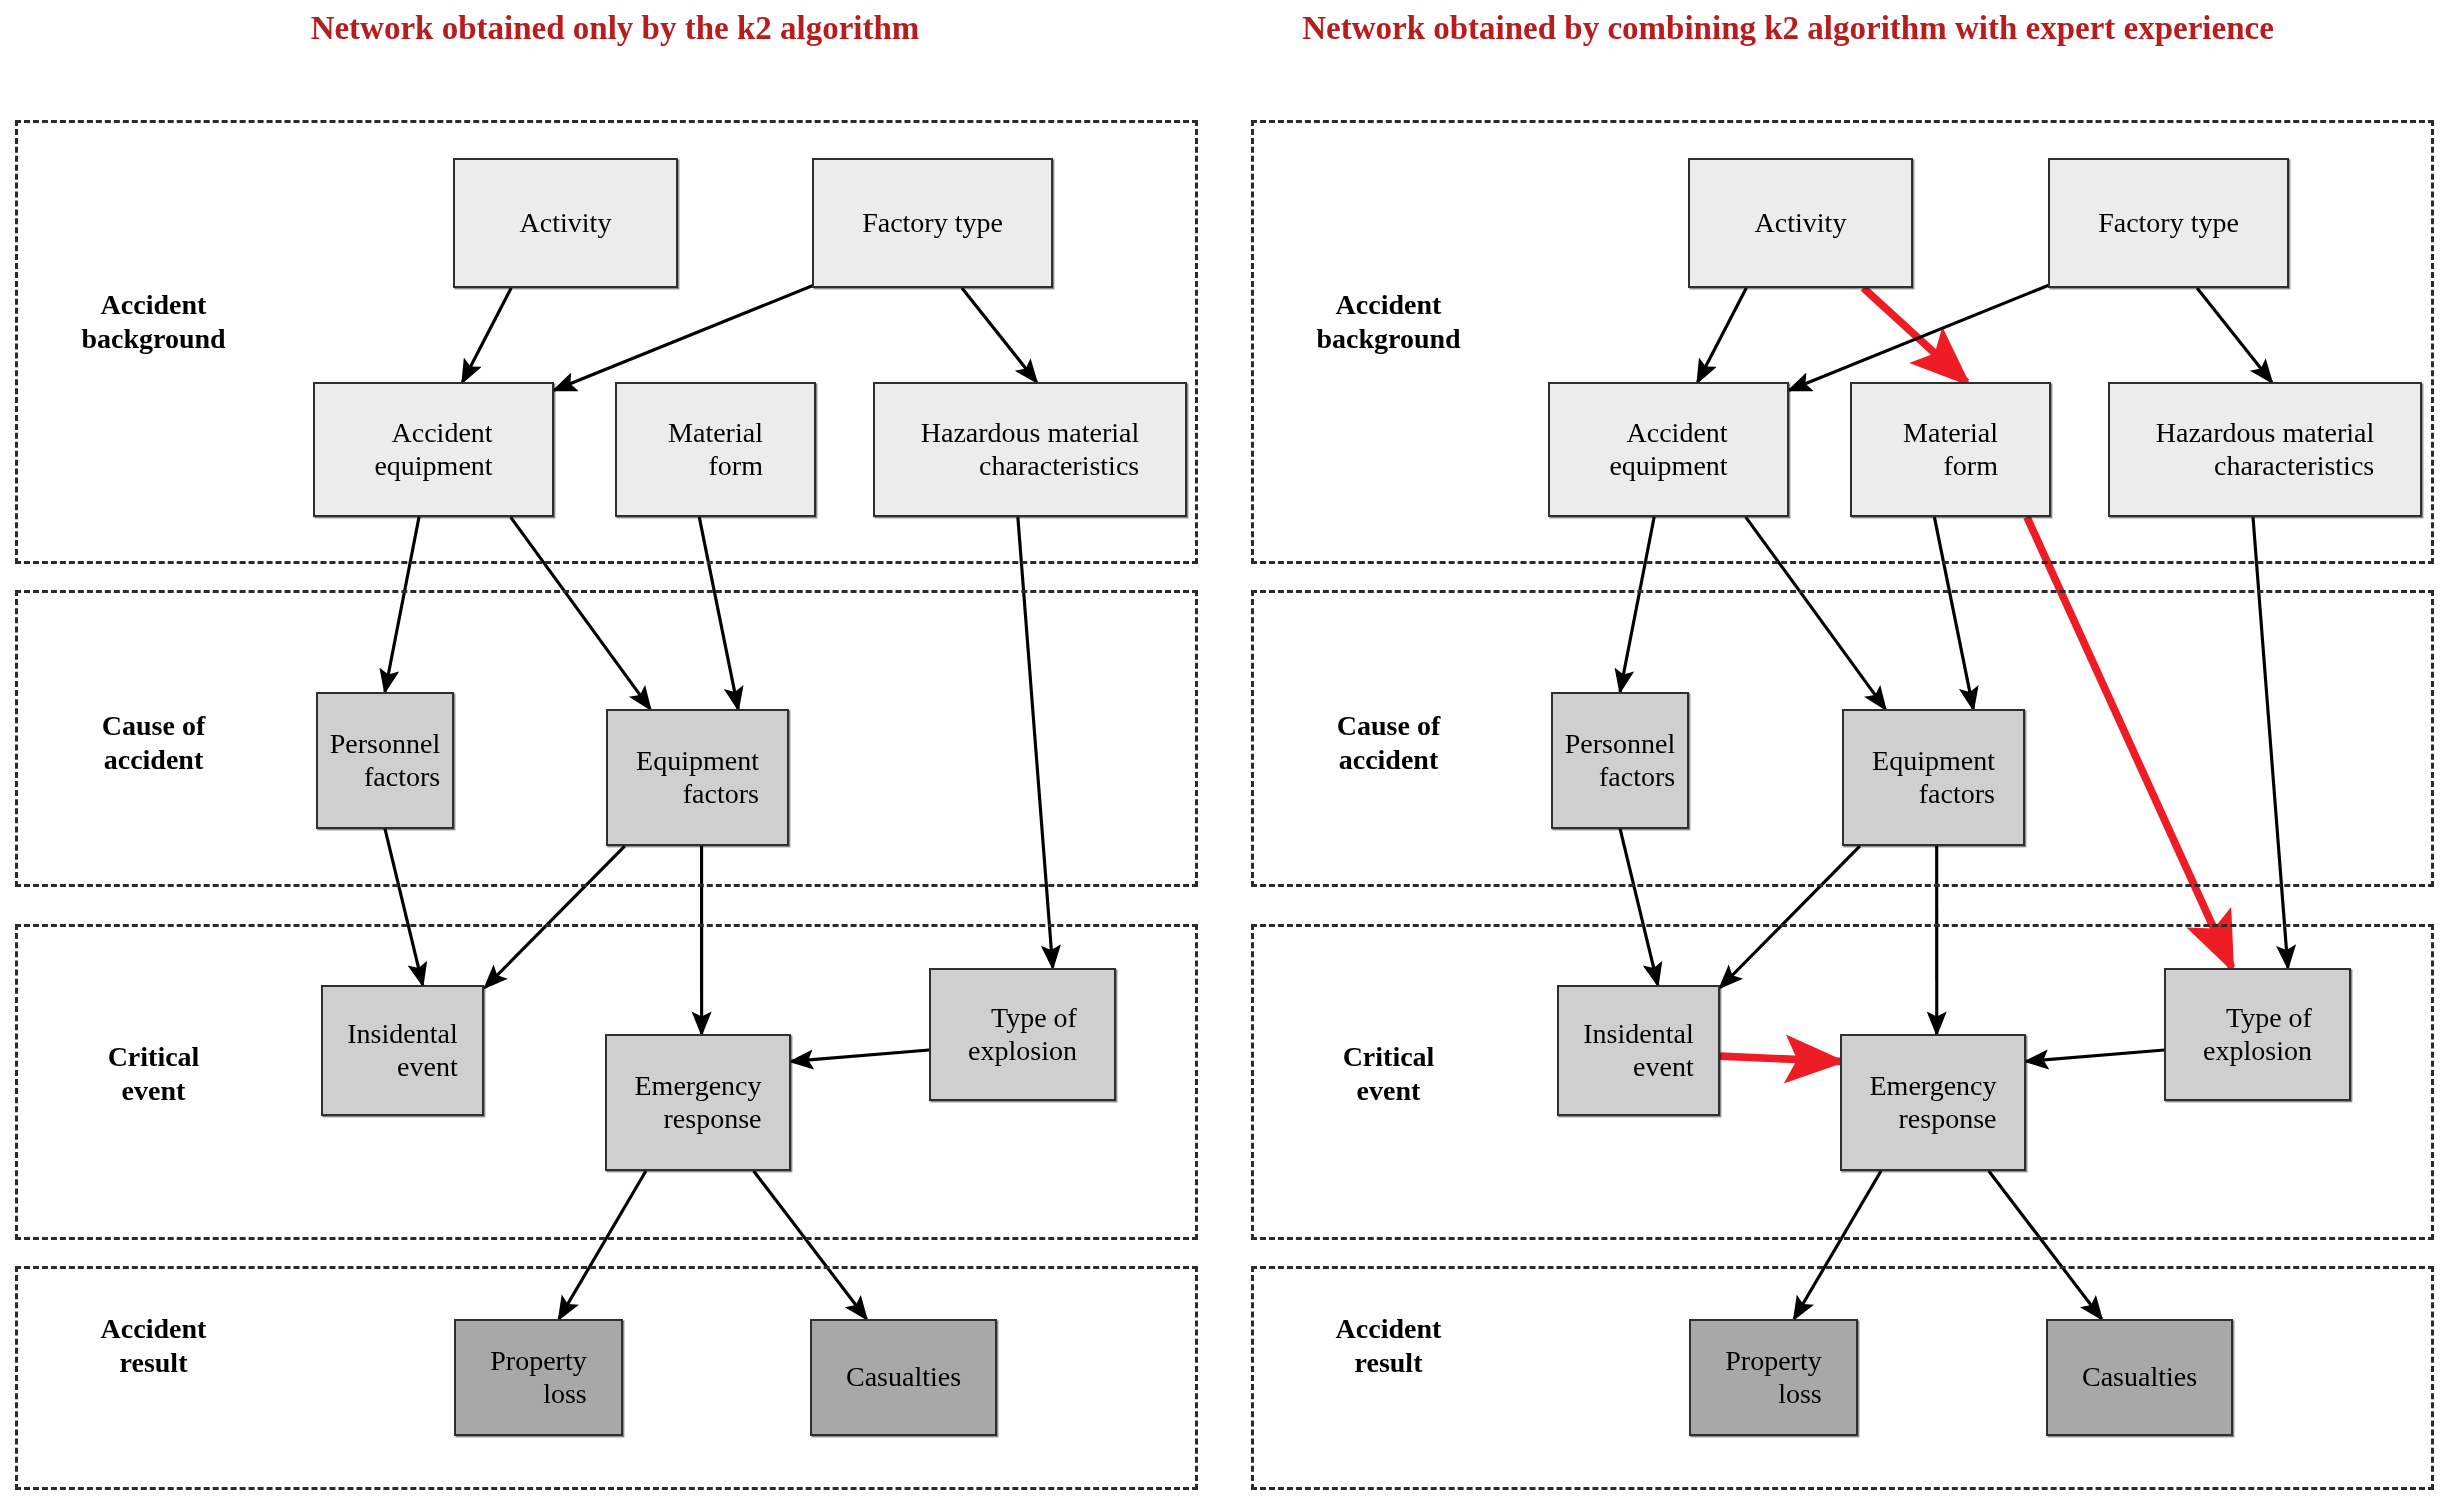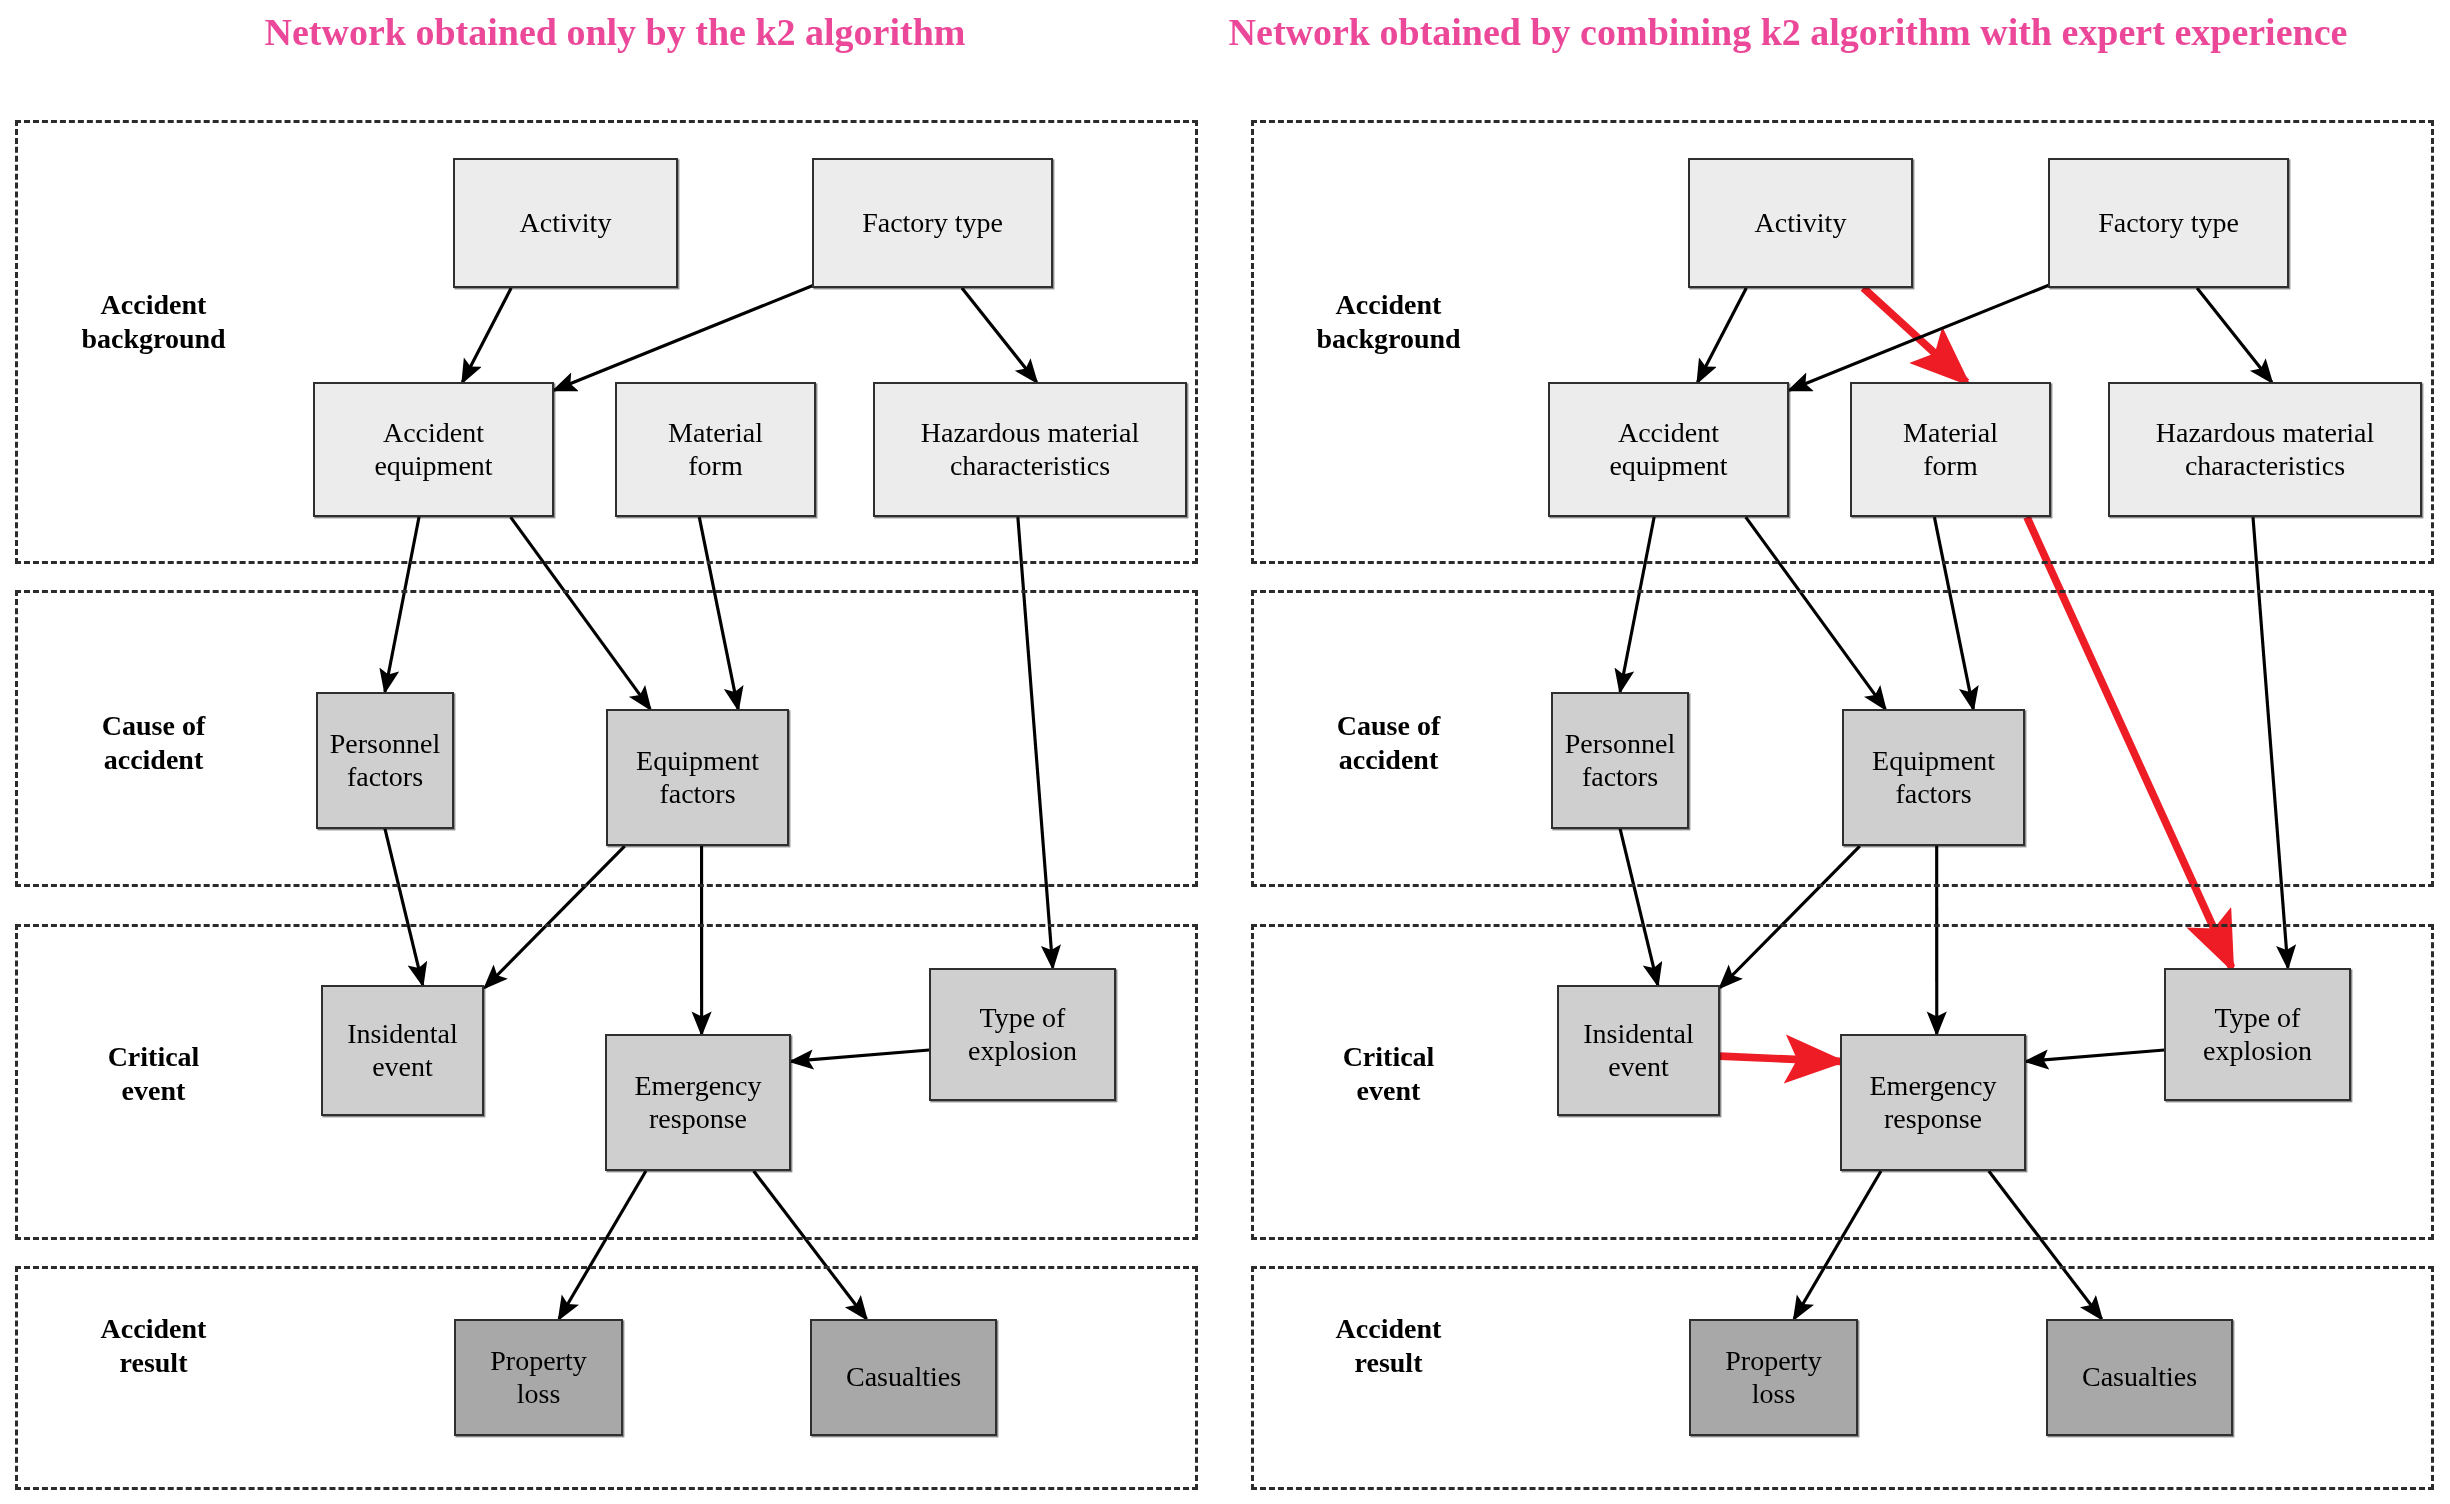--- a/index.html
+++ b/index.html
@@ -2,21 +2,21 @@
 <html style="font-size:11.2px"><head>
 <meta charset="utf-8">
 <style>
   html,body{margin:0;padding:0;background:#ffffff;}
   body{width:2450px;height:1505px;font-family:"Liberation Serif",serif;}
   #root{position:relative;width:2450px;height:1505px;overflow:hidden;}
 
   .panel-title{
     position:absolute;top:9.8px;
     font-family:"Liberation Serif",serif;
-    font-weight:bold;font-size:38px;color:#ec4899;
+    font-weight:bold;font-size:33px;color:#b91c1c;
     text-align:center;white-space:nowrap;
   }
   #title-left{left:0;width:1230px;}
   #title-right{left:1178px;width:1220px;}
 
   .layer-box{
     position:absolute;
     border:3.5px dashed #2b2b2b;
     box-sizing:border-box;
     background:transparent;
@@ -26,21 +26,21 @@
     font-family:"Liberation Serif",serif;
     font-weight:bold;font-size:28px;line-height:1.22;
     color:#000;text-align:center;white-space:pre-line;
   }
 
   .node{
     position:absolute;
     box-sizing:border-box;
     border:2.8px solid #2f2f2f;
     display:flex;align-items:center;justify-content:center;
-    text-align:center;
+    text-align:right;
     font-family:"Liberation Serif",serif;
     font-size:28px;line-height:1.16;
     color:#000;white-space:pre-line;
     box-shadow:1.4px 1.4px 0 rgba(0,0,0,.45);
   }
   .tier-bg{background:#ececec;}
   .tier-mid{background:#cfcfcf;}
   .tier-dark{background:#a8a8a8;}
 
   svg.edges{position:absolute;left:0;top:0;width:2450px;height:1505px;pointer-events:none;}

